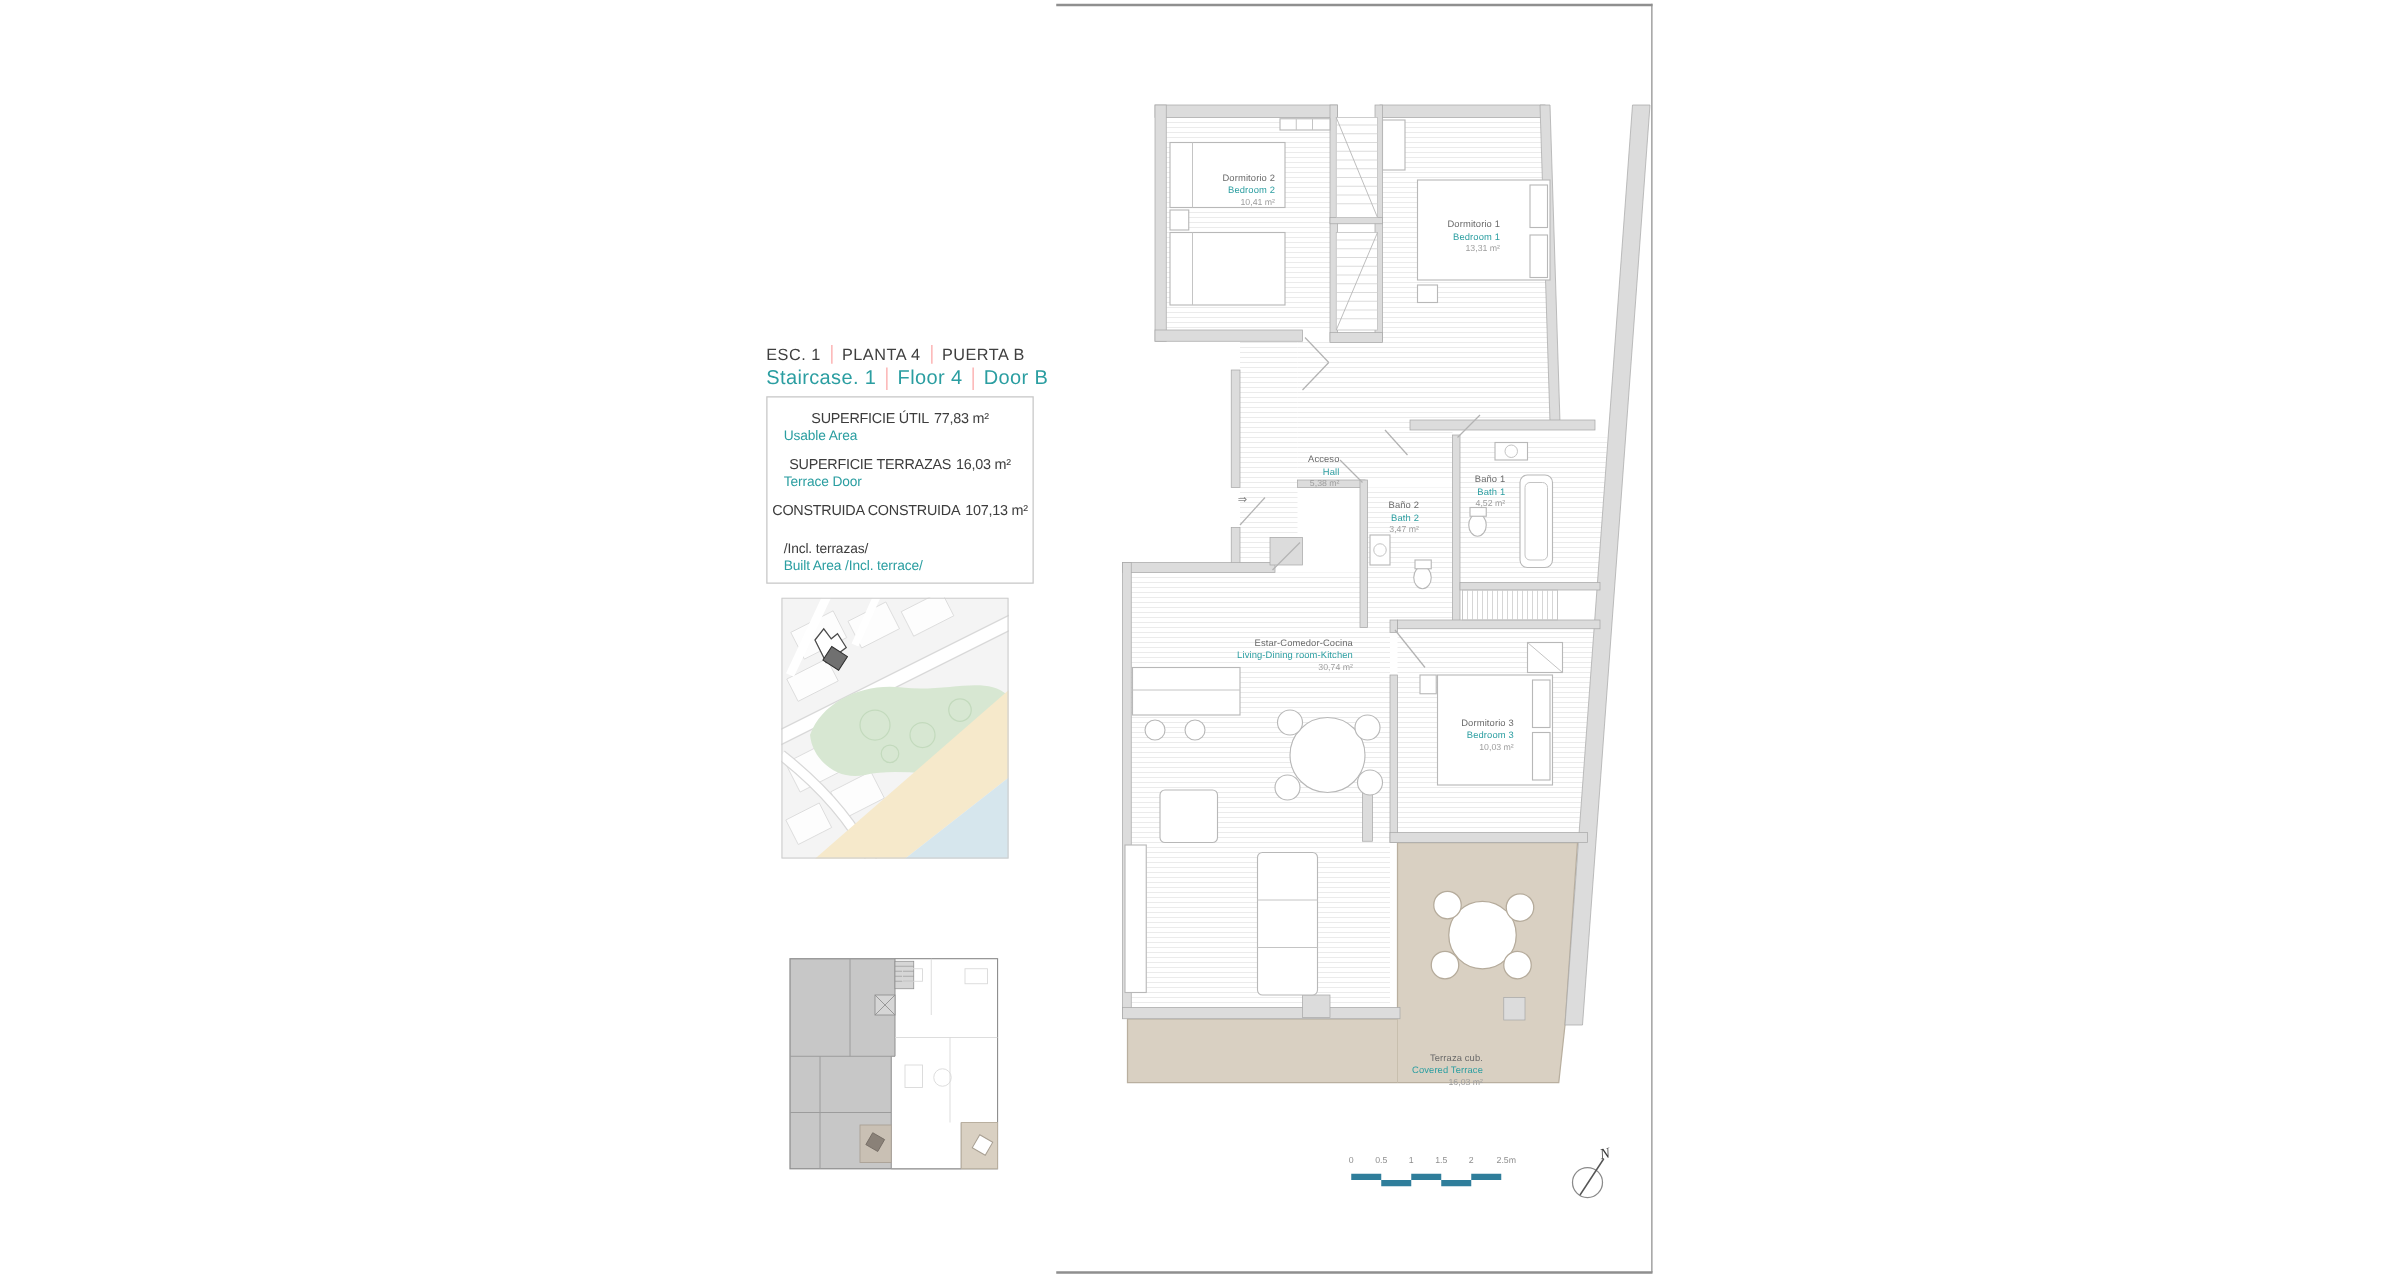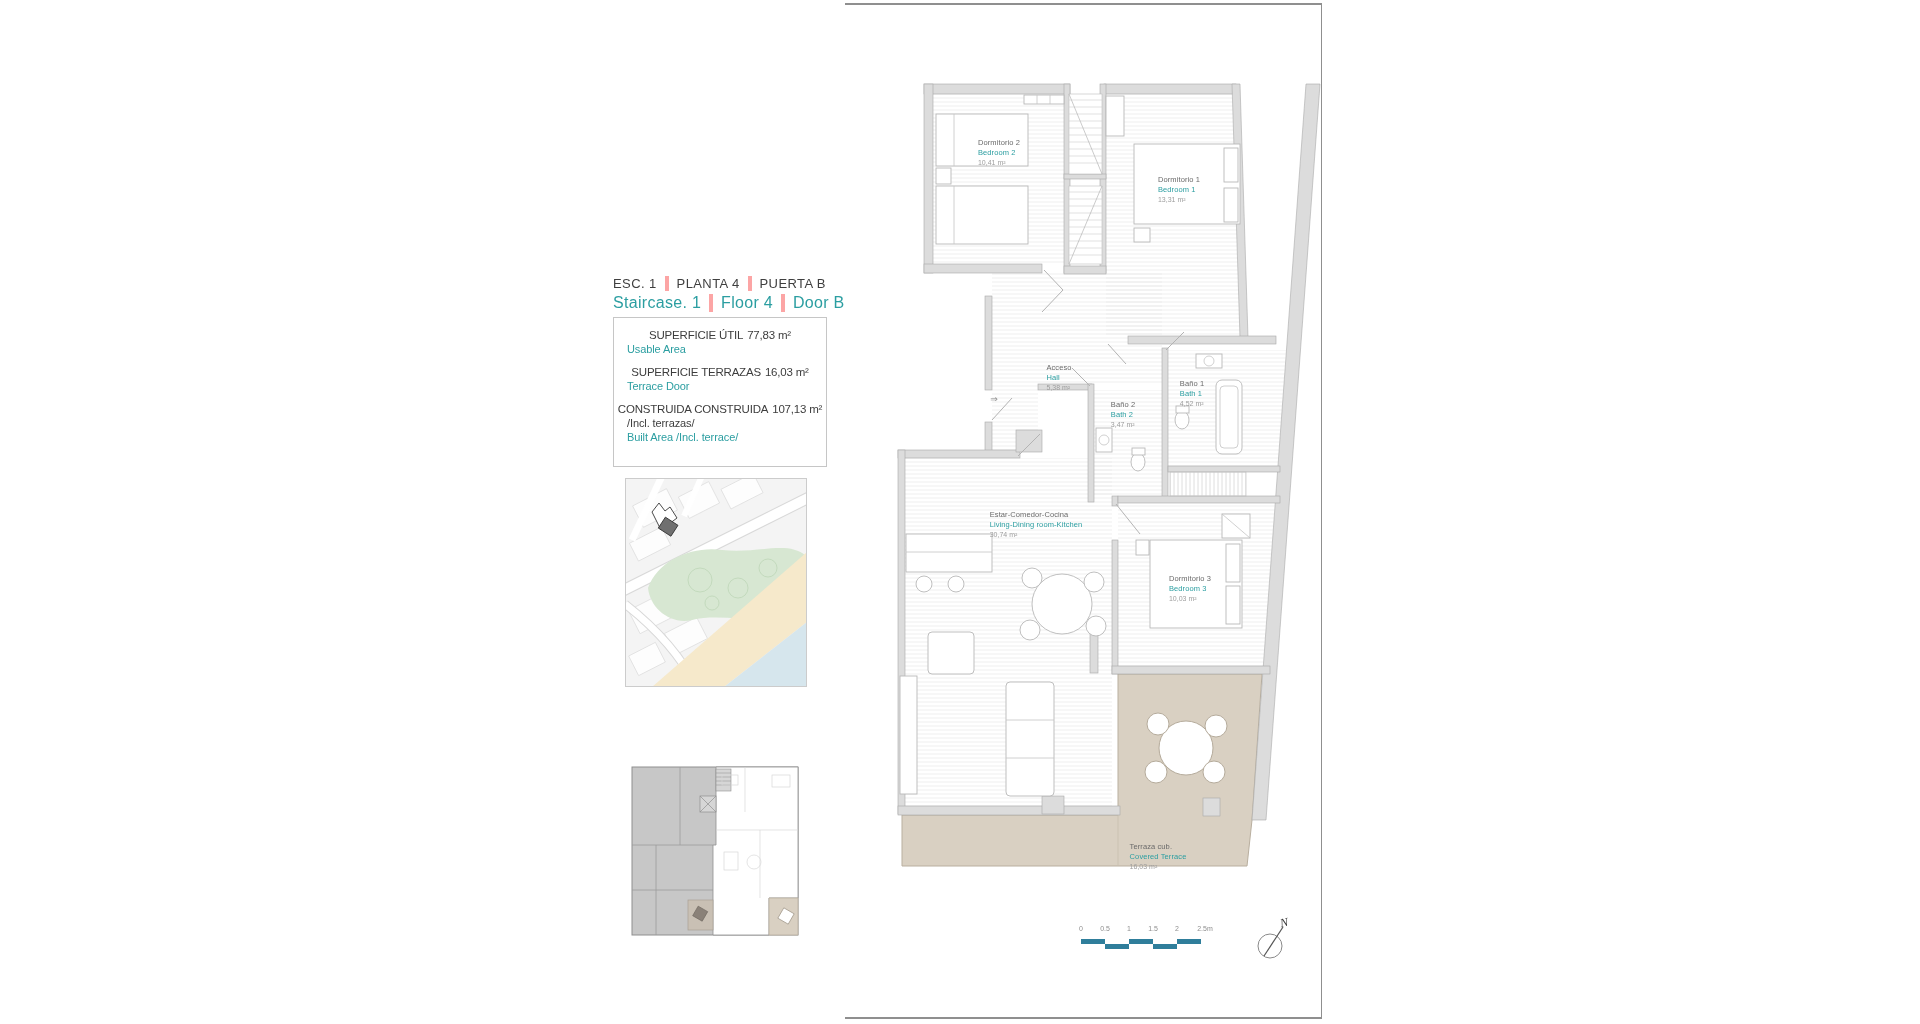--- a/index.html
+++ b/index.html
@@ -10,32 +10,32 @@
   #page{position:relative;width:1920px;height:1024px;background:#fff}
 
   
   .frame{position:absolute;background:#8f8f8f}
 
   
   #title-block{position:absolute;left:613px;top:276px;width:260px}
   .title-es{font-size:13px;color:#3f3f3f;letter-spacing:.4px;white-space:nowrap}
   .title-en{font-size:16px;color:var(--teal);letter-spacing:.3px;margin-top:3px;white-space:nowrap}
   .tseg{display:inline-block}
-  .tseg + .tseg{border-left:4px solid #fca5a5;padding-left:8px;margin-left:8px}
+  .tseg + .tseg{border-left:1px solid #fca5a5;padding-left:8px;margin-left:8px}
 
   
   #area-box{position:absolute;left:613px;top:317px;width:214px;height:150px;border:1px solid #c6c6c6;background:#fff;padding:11px 13px}
   .arow{margin-bottom:11px}
   .arow-top{display:flex;justify-content:center;gap:4px}
   .alabel,.avalue{font-size:11.5px;color:#3d3d3d;letter-spacing:-.2px;white-space:nowrap}
   .asub{font-size:11px;color:var(--teal);margin-top:2px;letter-spacing:-.1px}
-  .asub-dark{font-size:11px;color:#3d3d3d;margin-top:2px;letter-spacing:-.1px}
+  .asub-dark{font-size:11px;color:#3d3d3d;margin-top:18px;letter-spacing:-.1px}
 
   
-  .room-label{position:absolute;transform:translate(-50%,-50%);text-align:left;line-height:1.3;white-space:nowrap;pointer-events:none}
+  .room-label{position:absolute;transform:translate(-50%,-50%);text-align:right;line-height:1.3;white-space:nowrap;pointer-events:none}
   .rl-es{font-size:7.5px;color:#6a6a6a;letter-spacing:.1px}
   .rl-en{font-size:7.5px;color:var(--teal);letter-spacing:.1px}
   .rl-area{font-size:7px;color:#9d9d9d}
 
   #entrance-symbol{position:absolute;transform:translate(-50%,-50%);font-size:9px;color:#8a8a8a}
 
   
   #scale-bar{position:absolute;left:1075px;top:925px;width:160px;height:26px}
   .sb-label{position:absolute;top:0;transform:translateX(-50%);font-size:7px;color:#8f8f8f;white-space:nowrap}
   .sb-seg{position:absolute;width:24px;height:5px;background:var(--scalebar)}

